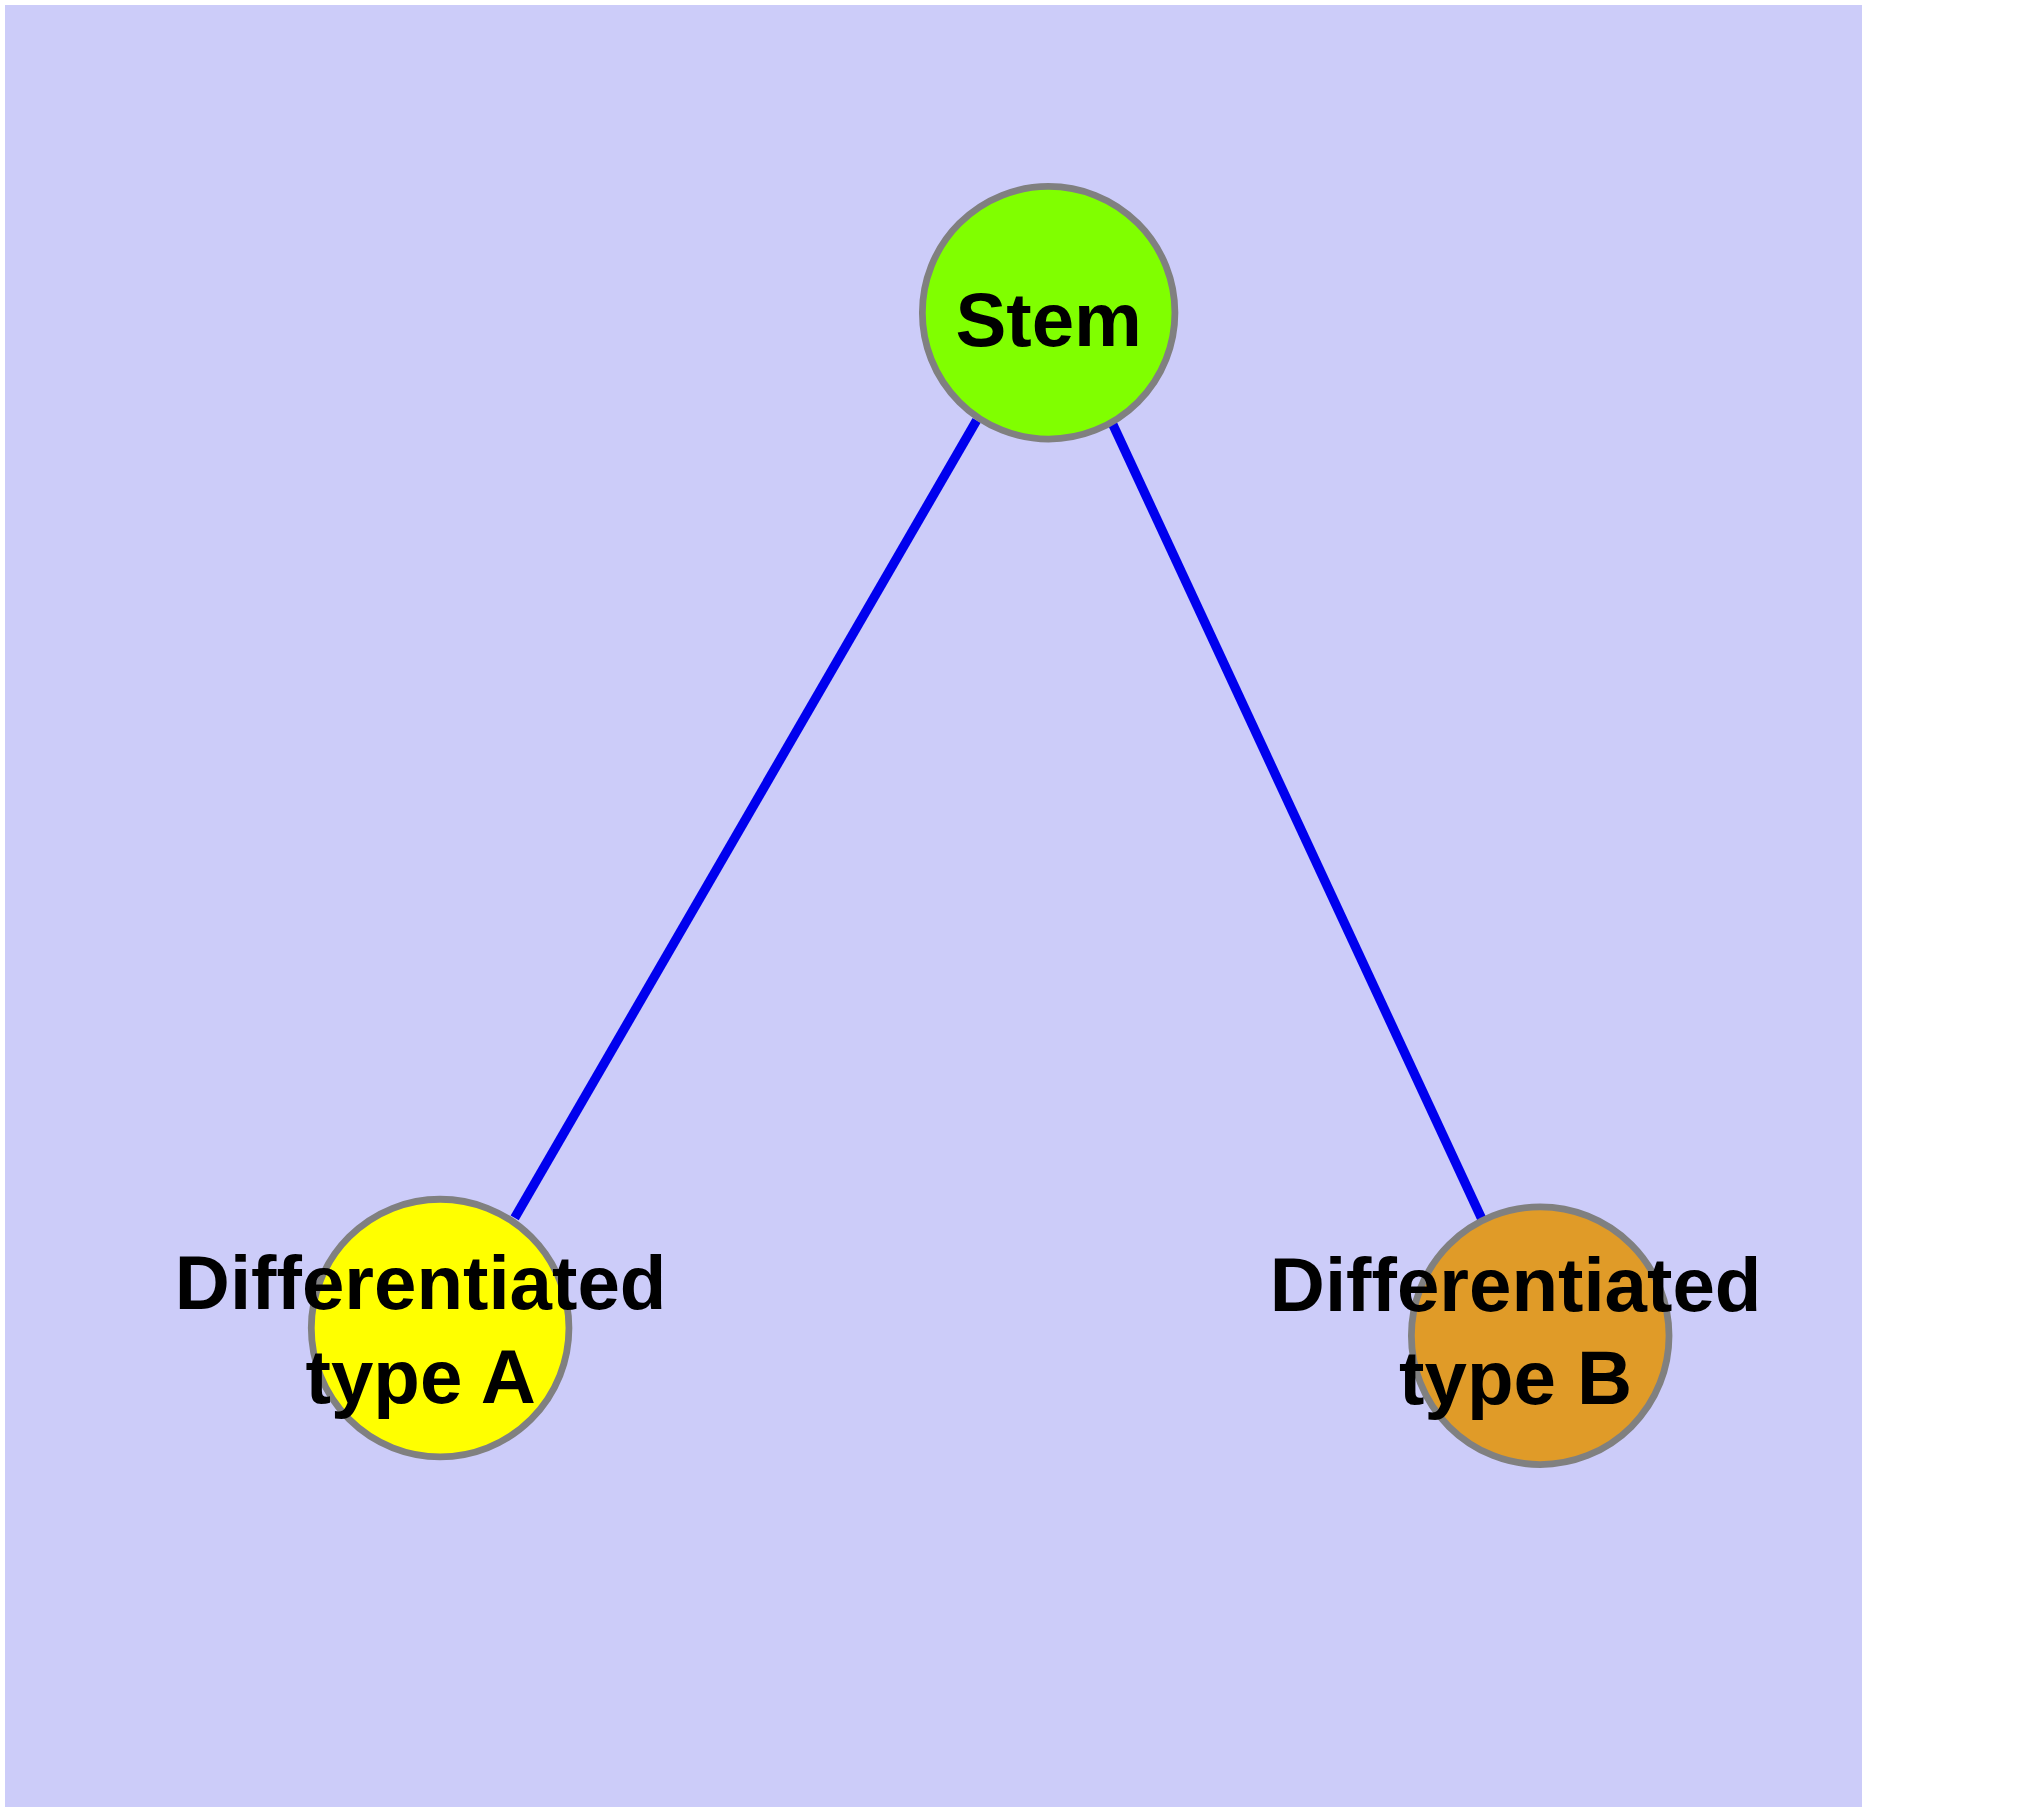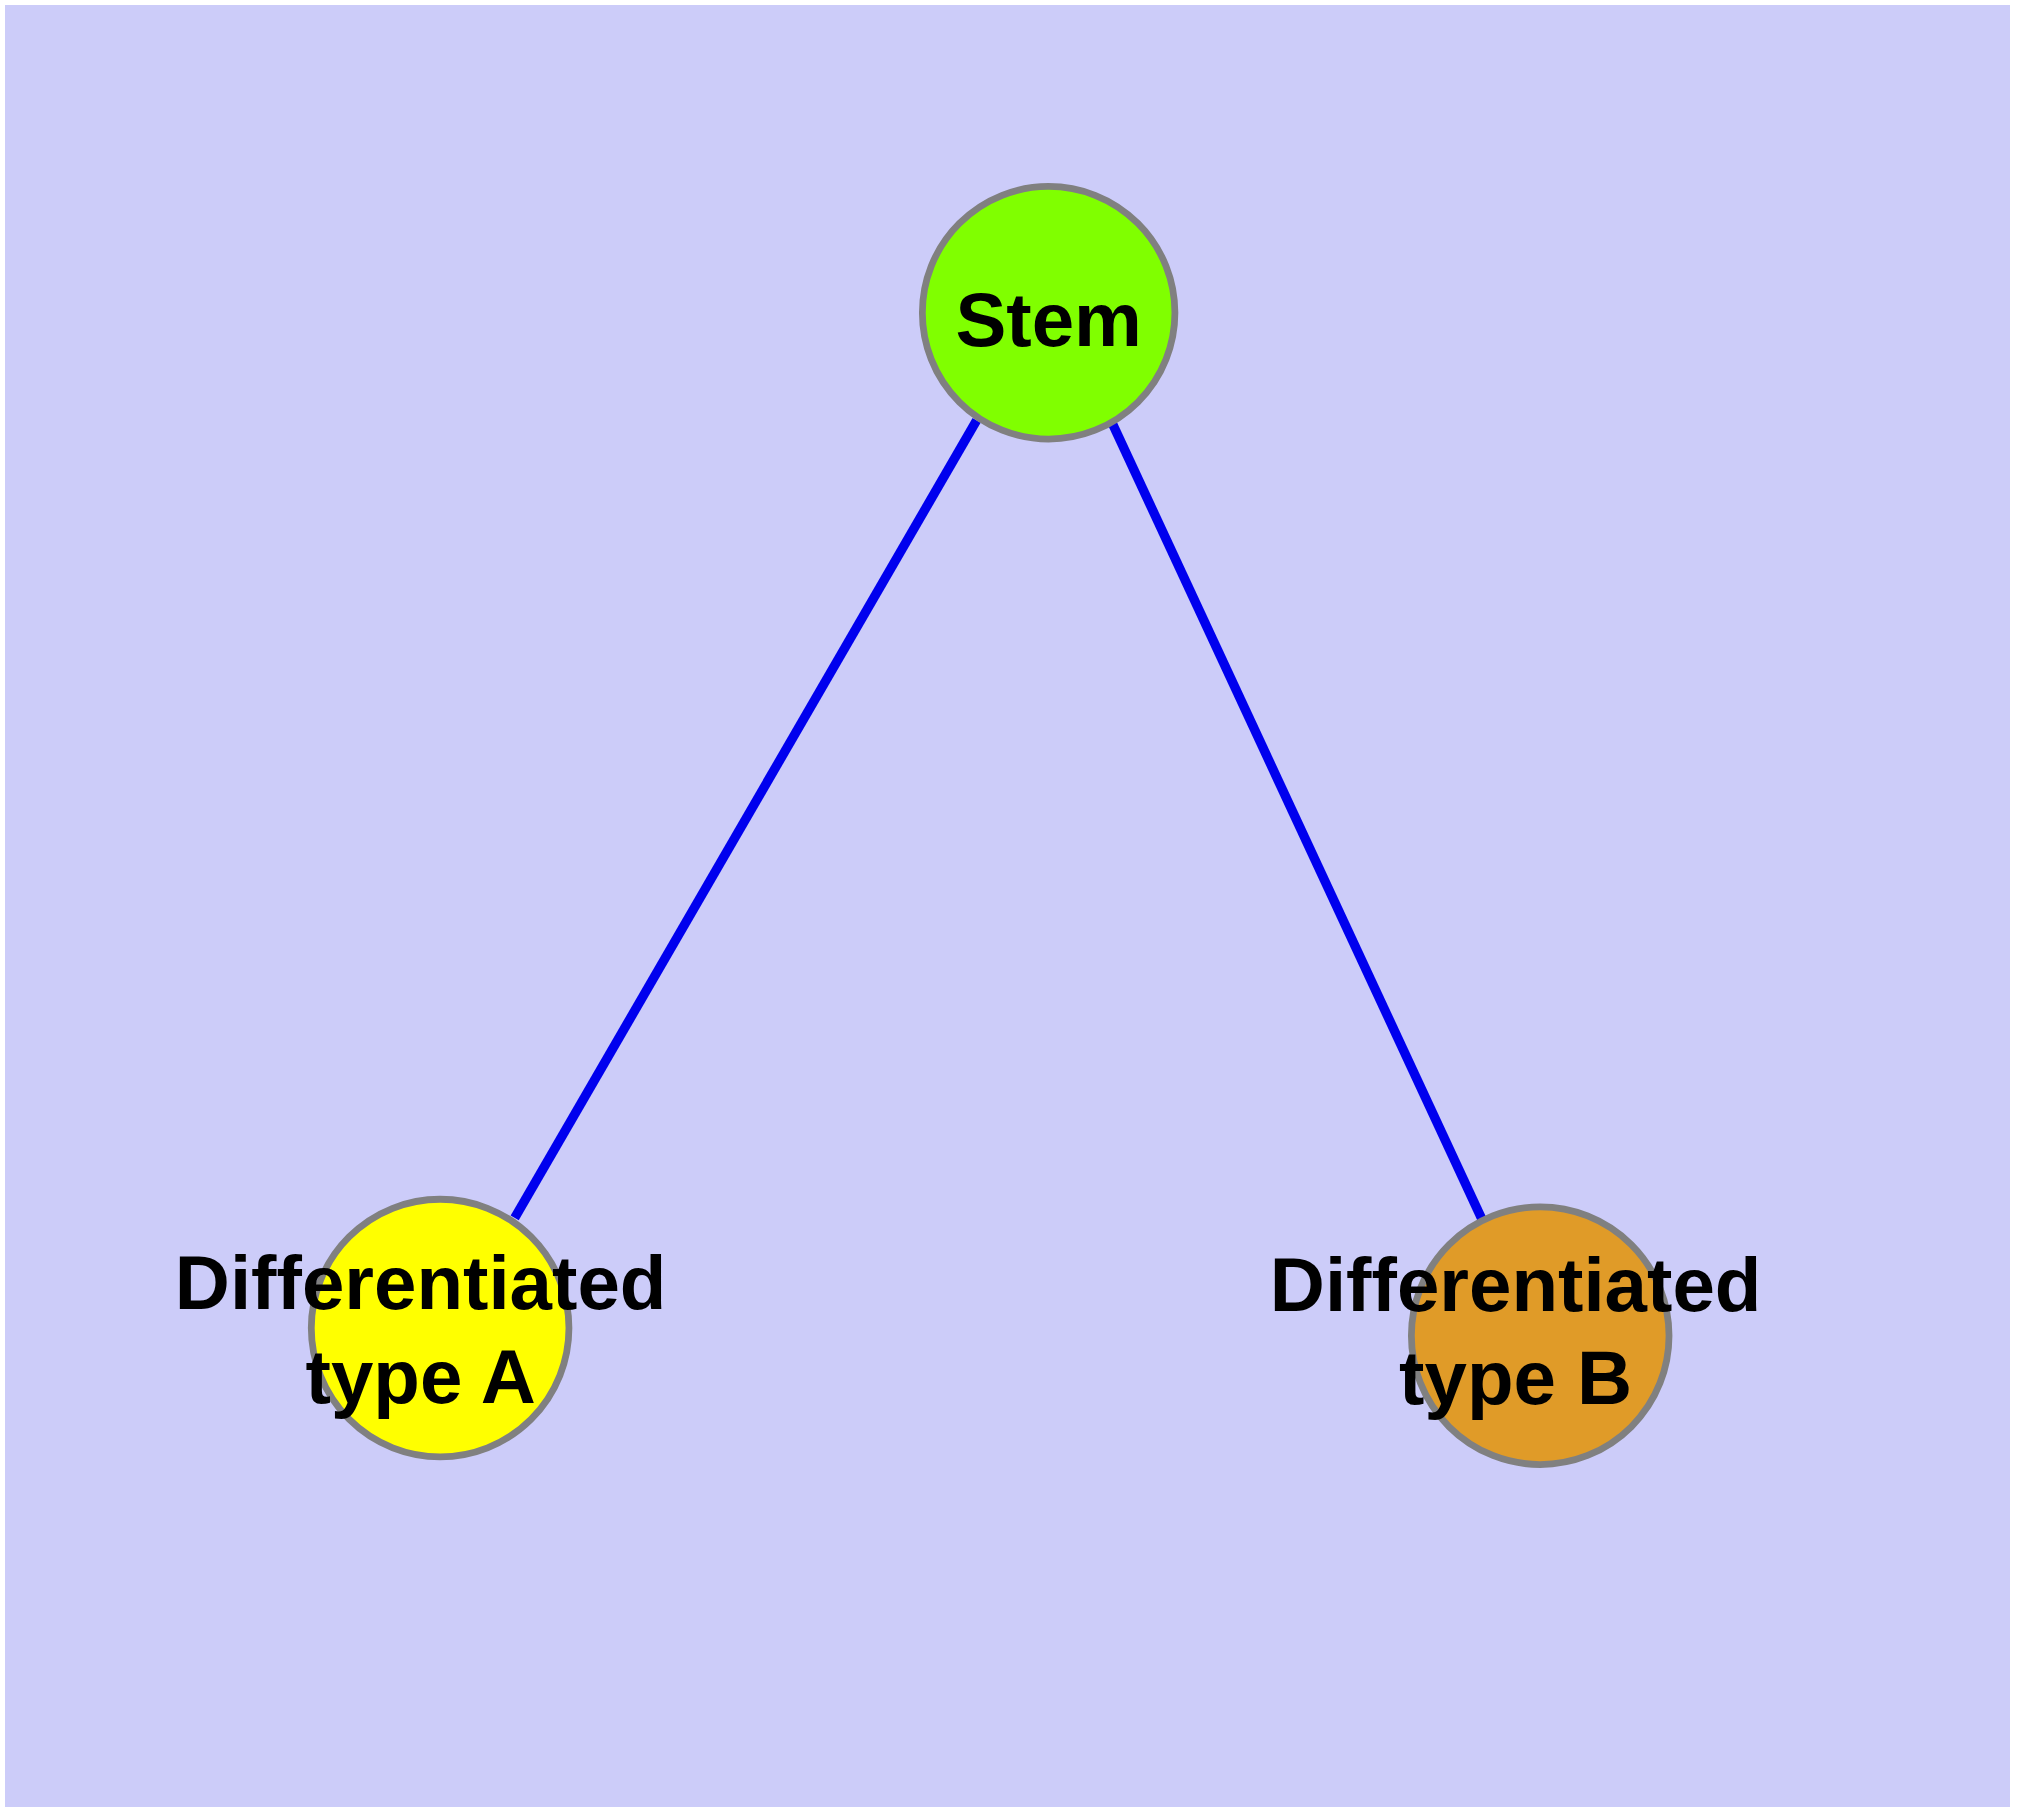--- a/index.html
+++ b/index.html
@@ -47,21 +47,21 @@
     font-size: 90px;
     fill: #000000;
     text-anchor: middle;
     dominant-baseline: auto;
     white-space: pre;
   }
 </style>
 </head>
 <body>
 
-<div id="canvas" style="width: 2010px; height: 1812px; background: rgb(255, 255, 255);">
+<div id="canvas" style="width: 1862px; height: 1812px; background: rgb(255, 255, 255);">
   <div id="plot-area" style="background: rgb(204, 204, 249);"></div>
 
   <svg id="graph-svg" viewBox="0 0 2384 2138" xmlns="http://www.w3.org/2000/svg">
 
     <g>
       <line class="edge-line" x1="1152" y1="496" x2="607" y2="1437" stroke="#0000ee"></line>
       <line class="edge-line" x1="1311" y1="497" x2="1748" y2="1438" stroke="#0000ee"></line>
     </g>
 
     <g>

